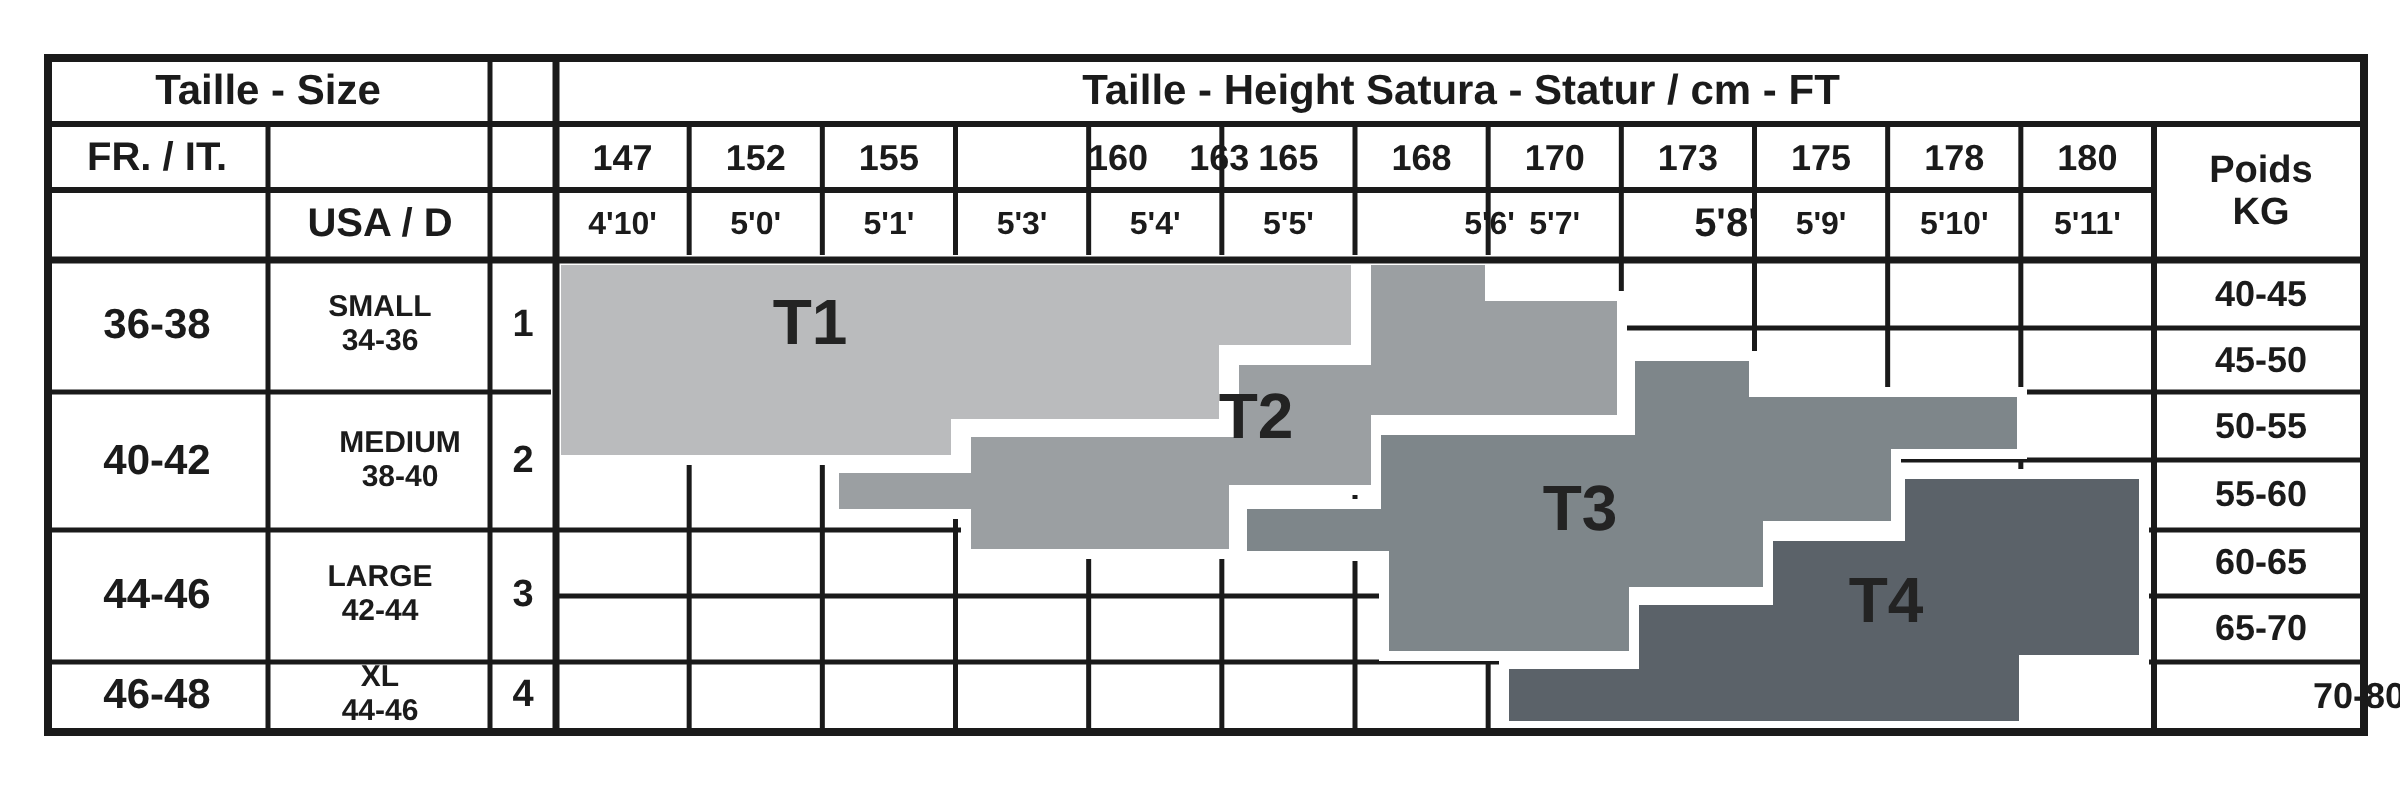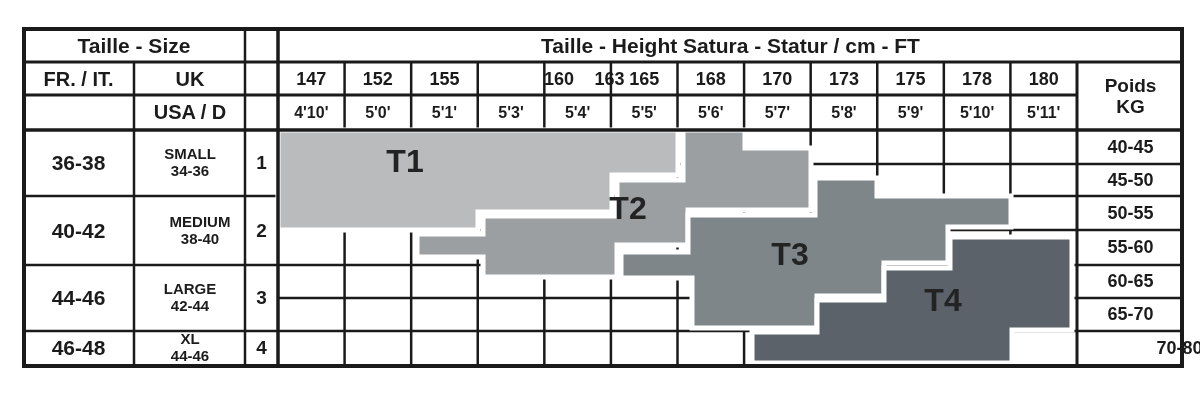--- a/index.html
+++ b/index.html
@@ -47,21 +47,20 @@
       <line x1="245" y1="29" x2="245" y2="365" stroke="#1a1a1a" stroke-width="2.5"></line>
       <line x1="278" y1="29" x2="278" y2="365" stroke="#1a1a1a" stroke-width="3.5"></line>
       <line x1="1077" y1="62" x2="1077" y2="365" stroke="#1a1a1a" stroke-width="3"></line>
       <rect x="24" y="29" width="1158" height="337" fill="none" stroke="#1a1a1a" stroke-width="4"></rect>
     </svg>
 
   <div class="cell" style="left:24px;top:31px;width:220px;height:30px;font-size:21px">Taille - Size</div>
   <div class="cell" style="left:280px;top:31px;width:901px;height:30px;font-size:21px">Taille - Height Satura - Statur / cm - FT</div>
 
   <div class="cell" style="left:24px;top:64px;width:109px;height:30px;font-size:20px">FR. / IT.</div>
-  <div class="cell" style="left:136px;top:64px;width:108px;height:30px;font-size:20px">UK</div>
   <div class="cell" style="left:136px;top:97px;width:108px;height:31px;font-size:20px">USA / D</div>
 
   <div class="cell stack" style="left:1079px;top:64px;width:103px;height:64px;font-size:19px">
     <span>Poids</span>
     <span>KG</span>
   </div>
 
   <div id="generated-cells">
       <div class="cell" style="left: 280px; top: 64px; width: 62.5833px; height: 30px; font-size: 18px;">147</div>
       <div class="cell" style="left: 346.583px; top: 64px; width: 62.5833px; height: 30px; font-size: 18px;">152</div>
@@ -74,23 +73,23 @@
       <div class="cell" style="left: 812.667px; top: 64px; width: 62.5833px; height: 30px; font-size: 18px;">173</div>
       <div class="cell" style="left: 879.25px; top: 64px; width: 62.5833px; height: 30px; font-size: 18px;">175</div>
       <div class="cell" style="left: 945.833px; top: 64px; width: 62.5833px; height: 30px; font-size: 18px;">178</div>
       <div class="cell" style="left: 1012.42px; top: 64px; width: 62.5833px; height: 30px; font-size: 18px;">180</div>
       <div class="cell" style="left: 280px; top: 97px; width: 62.5833px; height: 31px; font-size: 16px;">4'10'</div>
       <div class="cell" style="left: 346.583px; top: 97px; width: 62.5833px; height: 31px; font-size: 16px;">5'0'</div>
       <div class="cell" style="left: 413.167px; top: 97px; width: 62.5833px; height: 31px; font-size: 16px;">5'1'</div>
       <div class="cell" style="left: 479.75px; top: 97px; width: 62.5833px; height: 31px; font-size: 16px;">5'3'</div>
       <div class="cell" style="left: 546.333px; top: 97px; width: 62.5833px; height: 31px; font-size: 16px;">5'4'</div>
       <div class="cell" style="left: 612.917px; top: 97px; width: 62.5833px; height: 31px; font-size: 16px;">5'5'</div>
-      <div class="cell" style="left: 679.5px; top: 97px; width: 62.5833px; height: 31px; font-size: 16px;">5'6'</div>
+      <div class="cell" style="left: 679.5px; top: 97px; width: 62.5833px; height: 31px; font-size: 16px; padding-left: 34px;">5'6'</div>
       <div class="cell" style="left: 746.083px; top: 97px; width: 62.5833px; height: 31px; font-size: 16px;">5'7'</div>
-      <div class="cell" style="left: 812.667px; top: 97px; width: 62.5833px; height: 31px; font-size: 16px;">5'8'</div>
+      <div class="cell" style="left: 812.667px; top: 97px; width: 62.5833px; height: 31px; font-size: 20px; padding-left: 19px;">5'8'</div>
       <div class="cell" style="left: 879.25px; top: 97px; width: 62.5833px; height: 31px; font-size: 16px;">5'9'</div>
       <div class="cell" style="left: 945.833px; top: 97px; width: 62.5833px; height: 31px; font-size: 16px;">5'10'</div>
       <div class="cell" style="left: 1012.42px; top: 97px; width: 62.5833px; height: 31px; font-size: 16px;">5'11'</div>
       <div class="cell" style="left: 1079px; top: 131px; width: 103px; height: 32px; font-size: 18px;">40-45</div>
       <div class="cell" style="left: 1079px; top: 165px; width: 103px; height: 30px; font-size: 18px;">45-50</div>
       <div class="cell" style="left: 1079px; top: 197px; width: 103px; height: 32px; font-size: 18px;">50-55</div>
       <div class="cell" style="left: 1079px; top: 231px; width: 103px; height: 33px; font-size: 18px;">55-60</div>
       <div class="cell" style="left: 1079px; top: 266px; width: 103px; height: 31px; font-size: 18px;">60-65</div>
       <div class="cell" style="left: 1079px; top: 299px; width: 103px; height: 31px; font-size: 18px;">65-70</div>
       <div class="cell" style="left: 1128px; top: 332px; width: 103px; height: 32px; font-size: 18px;">70-80</div>

